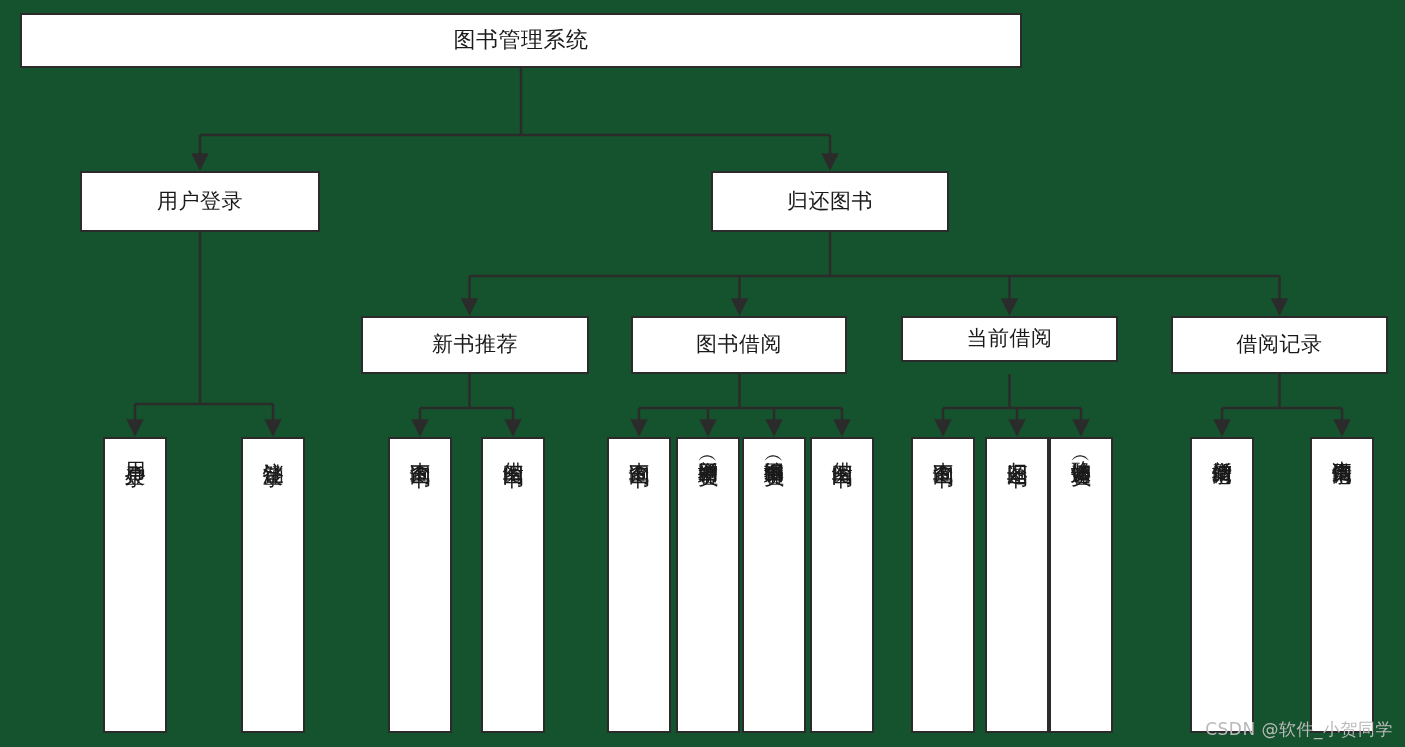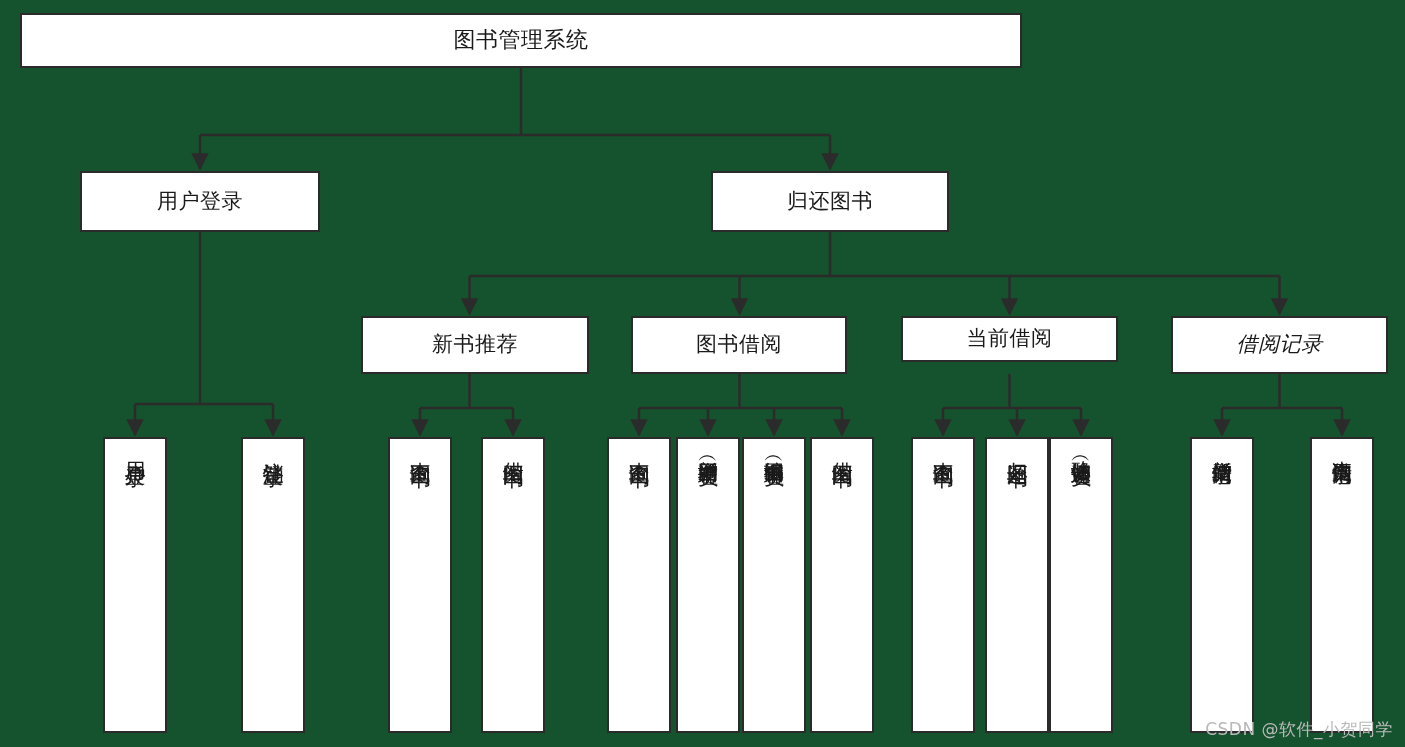--- a/index.html
+++ b/index.html
@@ -142,21 +142,21 @@
       </div>
       <div class="node horiz" style="left: 361px; top: 316px; width: 228px; height: 58px;">
         <span class="lbl">新书推荐</span>
       </div>
       <div class="node horiz" style="left: 631px; top: 316px; width: 216px; height: 58px;">
         <span class="lbl">图书借阅</span>
       </div>
       <div class="node horiz" style="left: 901px; top: 316px; width: 217px; height: 46px;">
         <span class="lbl">当前借阅</span>
       </div>
-      <div class="node horiz" style="left: 1171px; top: 316px; width: 217px; height: 58px; font-style: italic;">
+      <div class="node horiz" style="left: 1171px; top: 316px; width: 217px; height: 58px;">
         <span class="lbl">借阅记录</span>
       </div>
       <div class="node vert" style="left: 103px; top: 437px; width: 64px; height: 296px;">
         <span class="lbl">用户登录</span>
       </div>
       <div class="node vert" style="left: 241px; top: 437px; width: 64px; height: 296px;">
         <span class="lbl">注销登录</span>
       </div>
       <div class="node vert" style="left: 388px; top: 437px; width: 64px; height: 296px;">
         <span class="lbl">查询图书</span>

